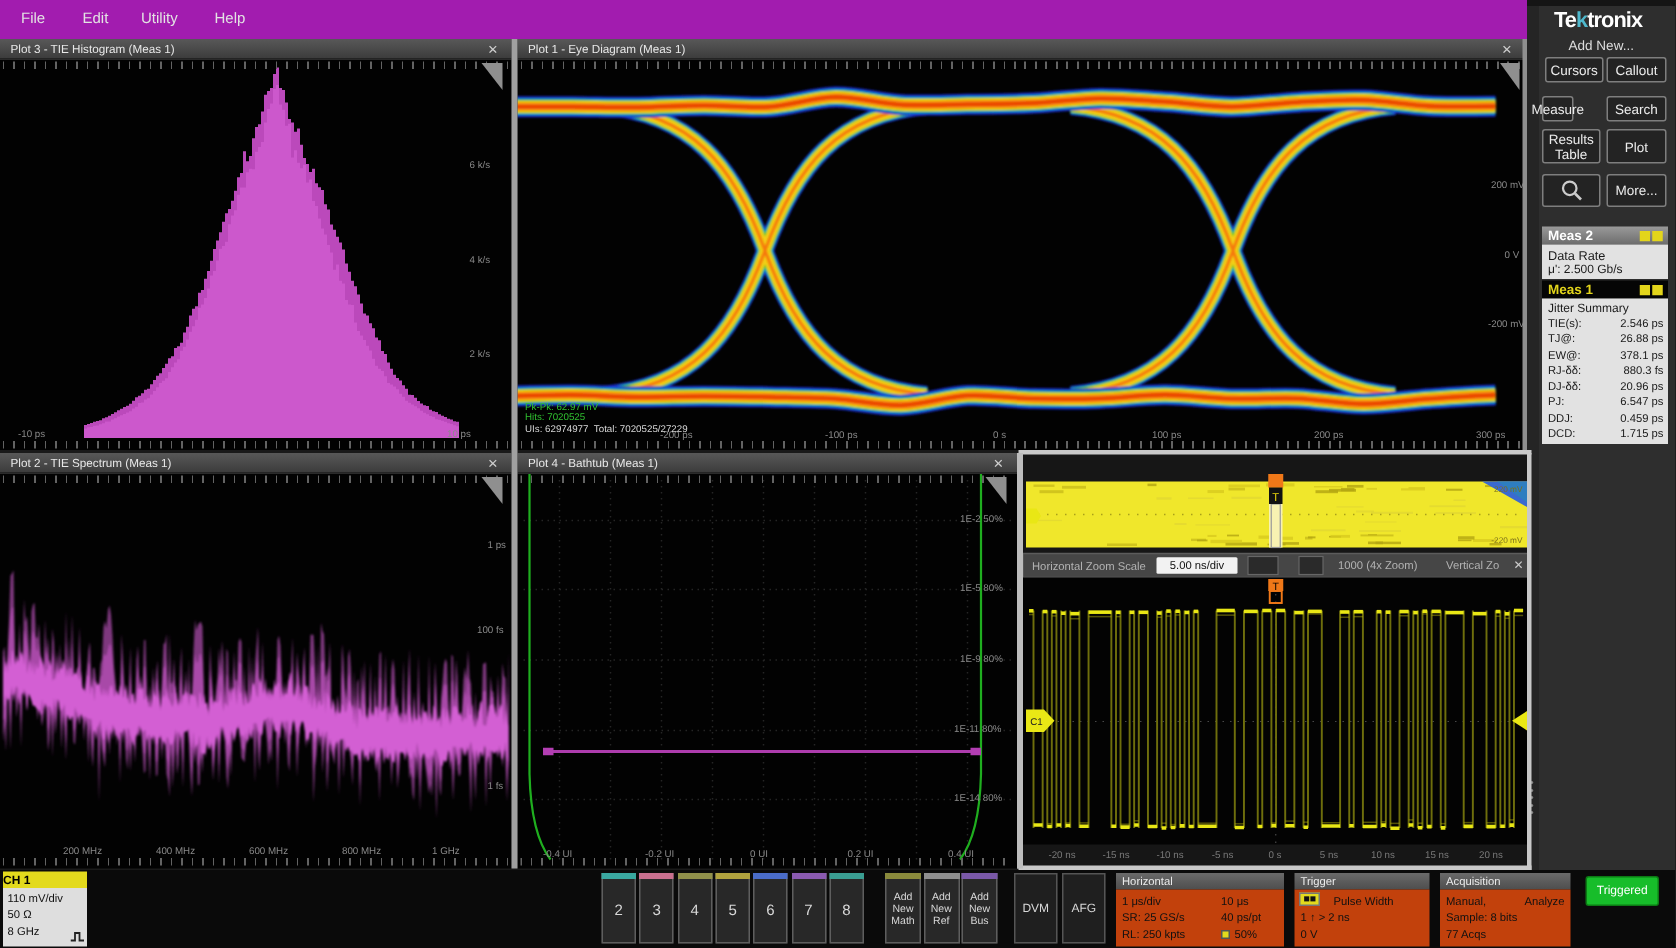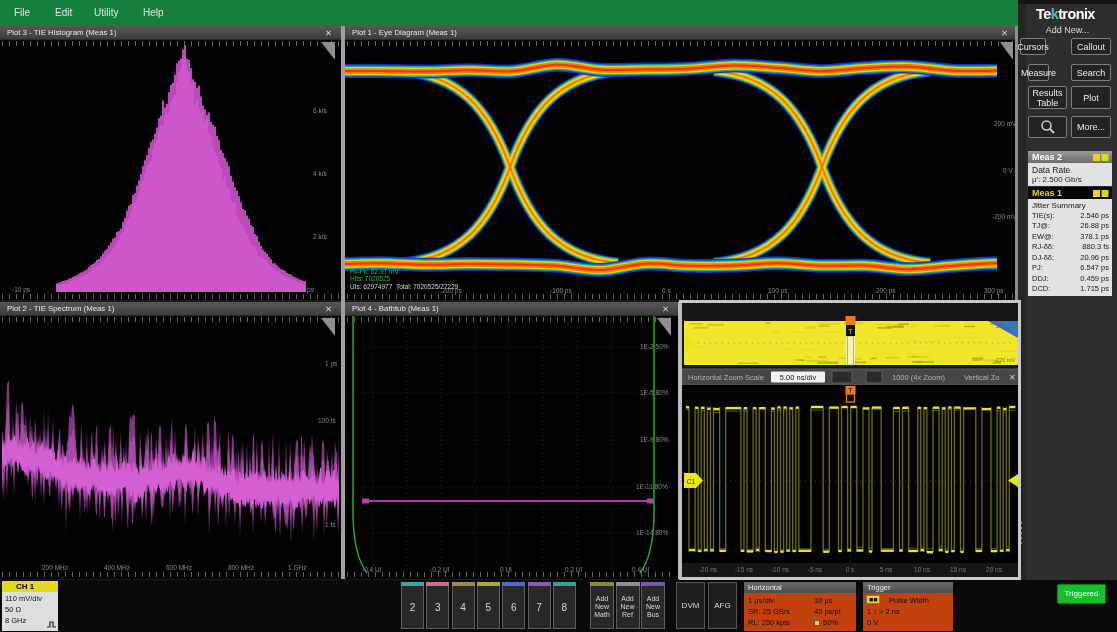--- a/index.html
+++ b/index.html
@@ -1,18 +1,18 @@
 <!DOCTYPE html>
 <html><head><meta charset="utf-8">
 <style>
 *{margin:0;padding:0;box-sizing:border-box}
 html,body{width:1117px;height:632px;overflow:hidden;background:#1a1a1a;font-family:"Liberation Sans",sans-serif;-webkit-font-smoothing:antialiased}
 .abs{position:absolute}
 #page{position:relative;width:1117px;height:632px}
-#menubar{position:absolute;left:0;top:0;width:1018px;height:26px;background:#15803d;color:#e3e3e3;font-size:10px}
+#menubar{position:absolute;left:0;top:0;width:1018px;height:26px;background:#a21caf;color:#e3e3e3;font-size:10px}
 #menubar span{position:absolute;top:7px}
 .panel{position:absolute;background:#020202}
 .phead{position:absolute;height:14px;background:linear-gradient(#585858,#3c3c3c);border-bottom:1px solid #2a2a2a;color:#e8e8e8;font-size:7.8px;line-height:14px;padding-left:7px;white-space:nowrap}
 .phead .x{position:absolute;top:0;color:#cfcfcf;font-size:8.5px}
 .fold{position:absolute;width:0;height:0;border-style:solid}
 .comb{position:absolute;height:5px;background:repeating-linear-gradient(90deg,#636363 0 1px,transparent 1px 7px)}
 .lbl{position:absolute;color:#8a8a8a;font-size:6.5px;white-space:nowrap}
 .divider{position:absolute;background:#a0a0a0;z-index:3}
 #sidebar{position:absolute;left:1018px;top:0;width:99px;height:632px;background:#2e2e2e}
 .sbtn{position:absolute;background:#232323;border:1px solid #7e7e7e;border-radius:2px;color:#ececec;font-size:9px;display:flex;align-items:center;justify-content:center;text-align:center;line-height:10px}
@@ -479,21 +479,21 @@
 <div class="divider" style="left:1018px;top:302px;width:3px;height:278px;background:#c9c9c9"></div>
 <div class="divider" style="left:679px;top:577px;width:342px;height:3px;background:#c9c9c9"></div>
 <div class="divider" style="left:679px;top:300px;width:342px;height:2.5px;background:#c9c9c9"></div>
 <div class="divider" style="left:678px;top:302px;width:4px;height:277px;background:#bdbdbd"></div>
 
 <div id="sidebar">
  <div style="position:absolute;left:0;top:0;width:8px;height:632px;background:#252525"></div>
  <div style="position:absolute;left:0;top:0;width:99px;height:4px;background:#151515"></div>
  <div style="position:absolute;left:18px;top:6px;width:80px;color:#fff;font-size:14.5px;font-weight:bold;letter-spacing:-0.6px">Te<span style="color:#4fb8cc">k</span>tronix</div>
  <div style="position:absolute;left:0;top:25px;width:99px;text-align:center;color:#dedede;font-size:9px">Add New...</div>
- <div class="sbtn" style="left:2px;top:38px;width:26px;height:17px">Cursors</div>
+ <div class="sbtn" style="left:12px;top:38px;width:39px;height:17px">Cursors</div>
  <div class="sbtn" style="left:53px;top:38px;width:40px;height:17px">Callout</div>
  <div class="sbtn" style="left:10px;top:64px;width:21px;height:17px">Measure</div>
  <div class="sbtn" style="left:53px;top:64px;width:40px;height:17px">Search</div>
  <div class="sbtn" style="left:10px;top:86px;width:39px;height:23px">Results<br>Table</div>
  <div class="sbtn" style="left:53px;top:86px;width:40px;height:23px">Plot</div>
  <div class="sbtn" style="left:10px;top:116px;width:39px;height:22px">
   <svg width="16" height="16" viewBox="0 0 16 16">
           <circle cx="6.5" cy="6.5" r="4.5" fill="none" stroke="#ccc" stroke-width="1.5"></circle>
           <line x1="10" y1="10" x2="14" y2="14" stroke="#ccc" stroke-width="1.8"></line>
         </svg>
@@ -550,21 +550,21 @@
           <b>DCD:</b>
           <i>1.715 ps</i>
         </div>
  </div>
  <div style="position:absolute;left:2px;top:520px;width:4px;height:30px;color:#888;font-size:7px;line-height:5px">•<br>•<br>•<br>•<br>•</div>
 </div>
 
 <div id="bottombar">
  <div style="position:absolute;left:1057px;top:4px;width:49px;height:20px;background:#17bd2a;border:1px solid #0c7a14;border-radius:2px;color:#fff;font-size:8px;text-align:center;line-height:18px">Triggered</div>
 
- <div style="position:absolute;left:2px;top:1px;width:56px;height:11px;background:#e3da1d;color:#000;font-size:8px;font-weight:bold;line-height:11px;padding-left:14px">CH 1</div>
+ <div style="position:absolute;left:2px;top:1px;width:56px;height:11px;background:#e3da1d;color:#000;font-size:8px;font-weight:bold;line-height:11px;padding-left:0">CH 1</div>
  <div style="position:absolute;left:2px;top:12px;width:56px;height:39px;background:#dedede;color:#111;font-size:7.5px">
   <div style="padding:2px 0 0 3px">110 mV/div</div>
   <div style="padding:2px 0 0 3px">50 Ω</div>
   <div style="padding:2px 0 0 3px">8 GHz</div>
   <svg style="position:absolute;right:2px;bottom:2px" width="9" height="8" viewBox="0 0 9 8">
           <path d="M0,6 L3,6 L3,1 L6,1 L6,6 L9,6" fill="none" stroke="#222" stroke-width="1.2"></path>
         </svg>
  </div>
  <div class="chbtn" style="left:401.0px">
         <span class="stripe" style="background:#3aa8a0"></span>
@@ -615,14 +615,23 @@
  <div class="binfo" style="left:863px;width:90px">
   <div class="bh">Trigger</div>
   <div class="bc">
    <span style="left:3px;top:2px;background:#e3da1d;border:1px solid #777;padding:0 2px;font-size:7px">■■</span>
    <span style="left:26px;top:3px">Pulse Width</span>
    <span style="left:4px;top:14px">1 ↑ &gt; 2 ns</span>
    <span style="left:4px;top:25px">0 V</span>
   </div>
  </div>
 
+ <div class="binfo" style="left:960px;width:87px">
+  <div class="bh">Acquisition</div>
+  <div class="bc">
+   <span style="left:4px;top:3px">Manual,</span>
+          <span style="right:4px;top:3px">Analyze</span>
+   <span style="left:4px;top:14px">Sample: 8 bits</span>
+   <span style="left:4px;top:25px">77 Acqs</span>
+  </div>
+ </div>
 </div>
 
 </div>
 </body></html>

